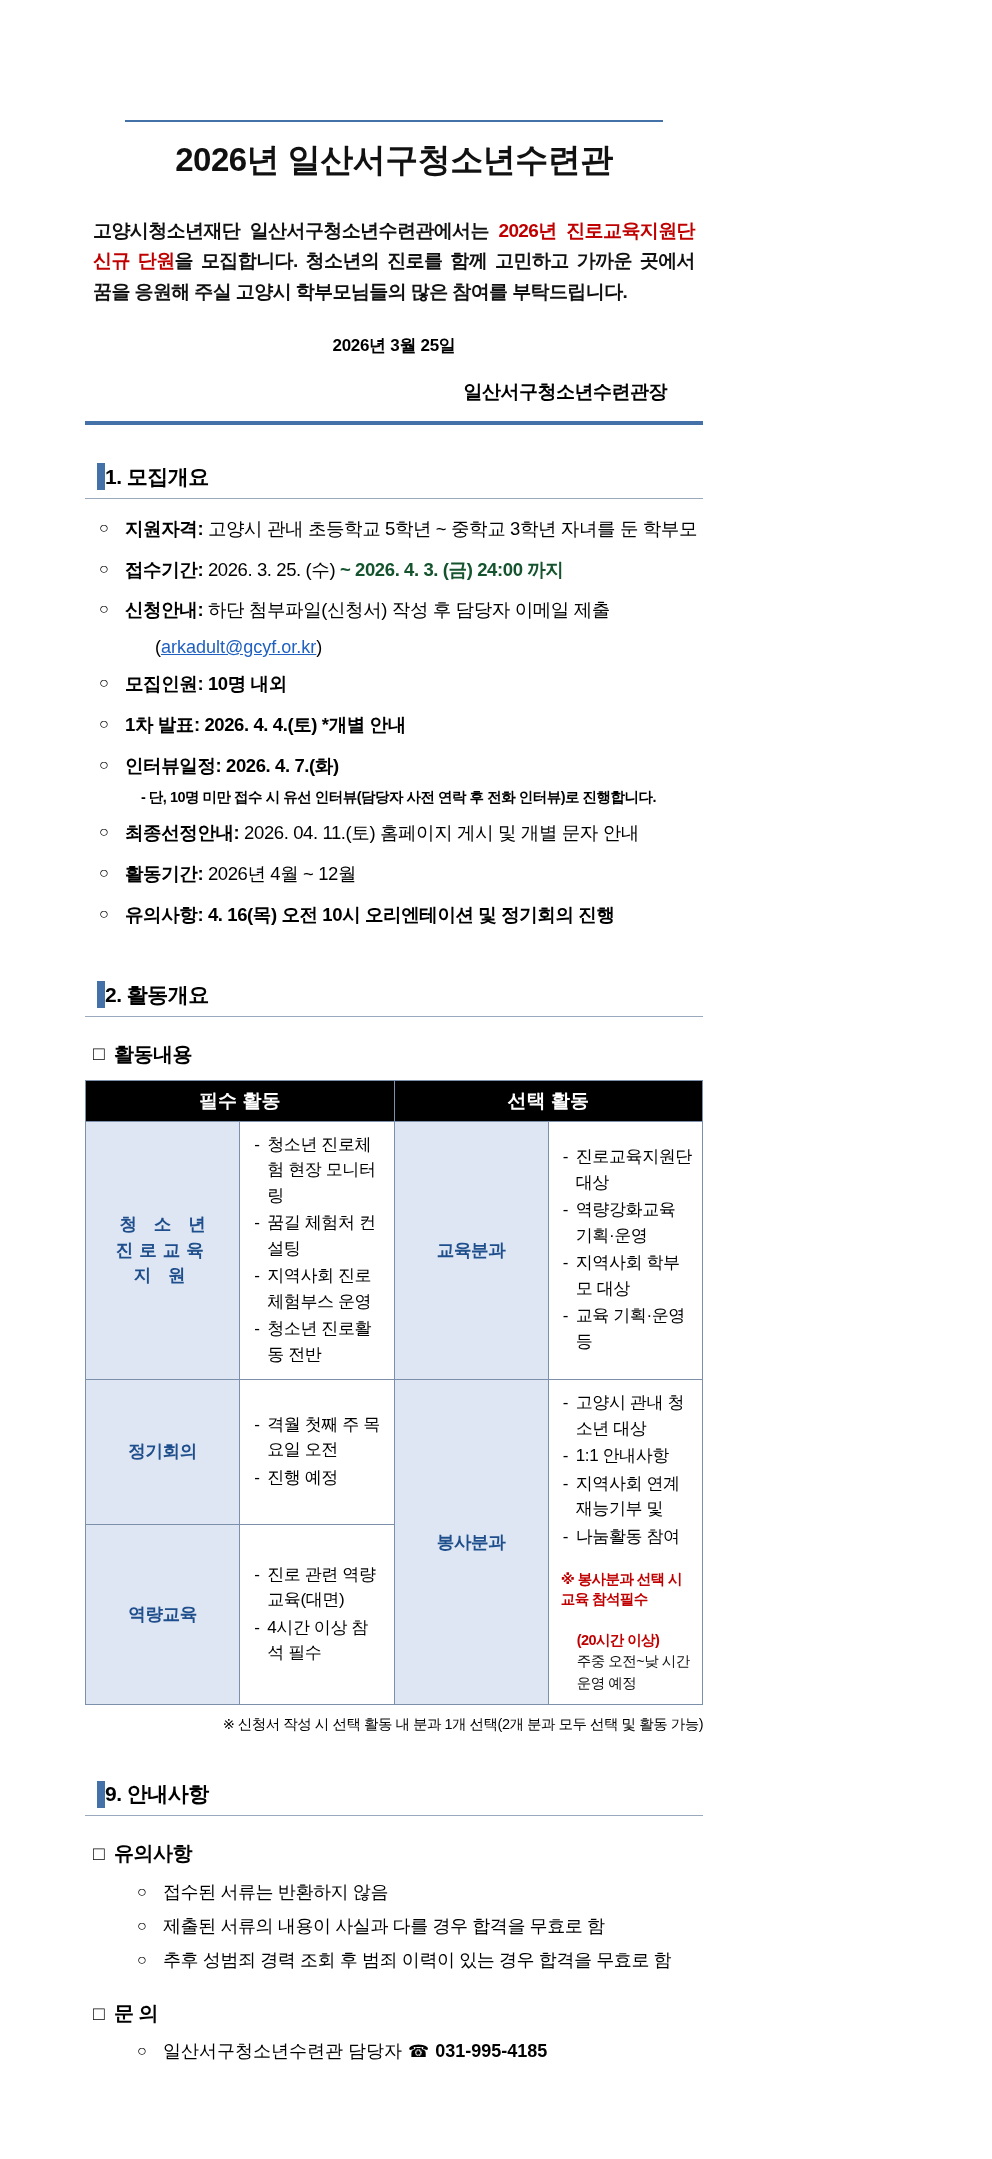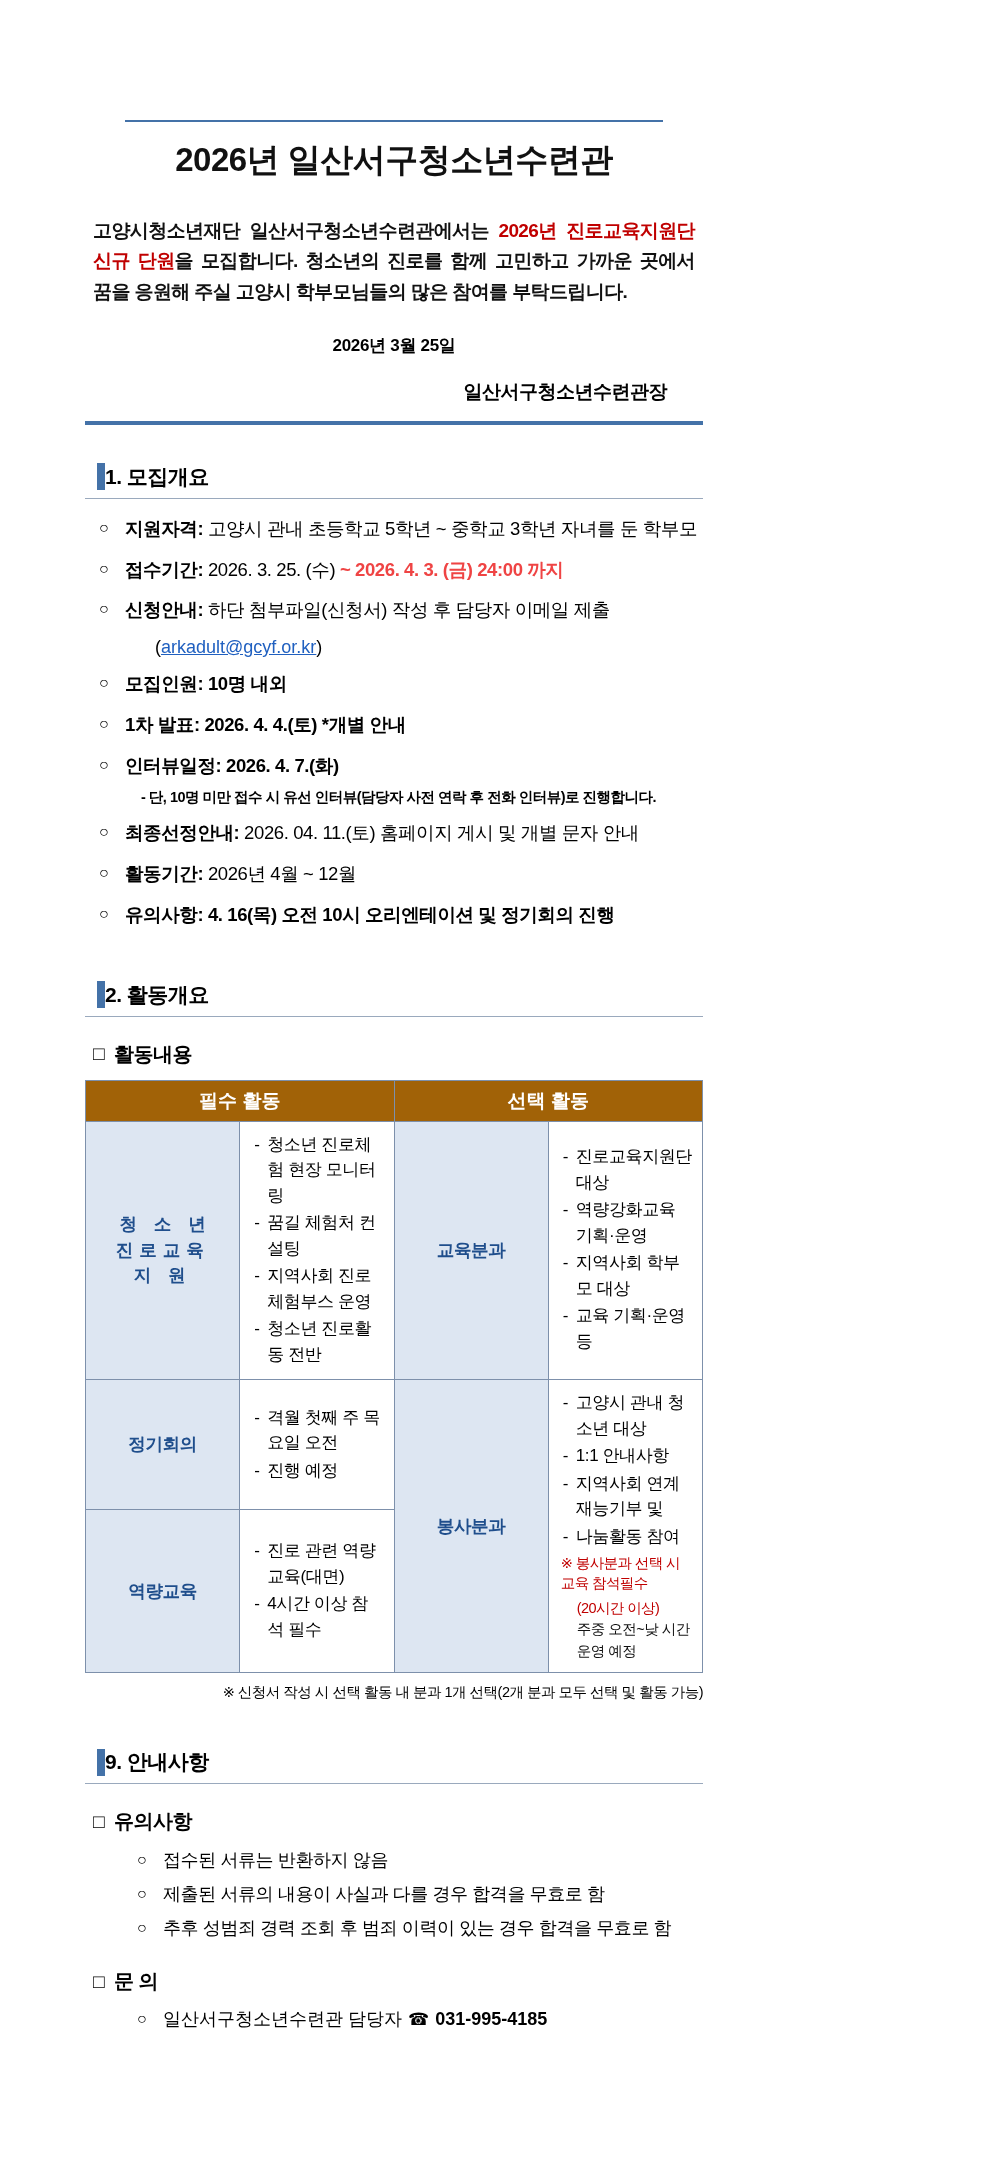--- a/index.html
+++ b/index.html
@@ -114,21 +114,21 @@
     letter-spacing: -0.4px;
   }
   .item .mark {
     width: 26px;
     flex: none;
     font-size: 16px;
     line-height: 1.6;
   }
   .item .body { flex: 1; }
   .b { font-weight: bold; }
-  .redb { color: #ef4444; font-weight: bold; text-align: center; }
+  .redb { color: #14532d; font-weight: bold; text-align: center; }
   .subnote {
     font-size: 14.5px;
     font-weight: bold;
     margin: -4px 0 12px 42px;
     letter-spacing: -0.5px;
   }
   .email-line {
     margin: 2px 0 12px 56px;
     font-size: 18px;
   }
@@ -153,21 +153,21 @@
     border-collapse: collapse;
     width: 100%;
     table-layout: fixed;
     margin-top: 6px;
   }
   table.act td, table.act th {
     border: 1px solid #7d90ab;
     vertical-align: middle;
   }
   table.act thead th {
-    background: #a16207;
+    background: #000000;
     color: #ffffff;
     font-size: 19px;
     font-weight: bold;
     height: 38px;
     letter-spacing: 0px;
   }
   td.cat {
     background: #dde6f2;
     color: #1f4e8c;
     font-weight: bold;
@@ -198,22 +198,22 @@
     margin-bottom: 2px;
   }
   td.cell li:before {
     content: "-";
     position: absolute;
     left: 2px;
   }
   .note-star {
     color: #c00000;
     font-size: 14.5px;
-    font-weight: normal;
-    margin-top: 4px;
+    font-weight: bold;
+    margin-top: 20px;
     line-height: 1.4;
     letter-spacing: -0.6px;
   }
   .note-sub {
     font-size: 14.5px;
     margin-top: 1px;
     letter-spacing: -0.5px;
     color: #111;
   }
   .tbl-foot {

